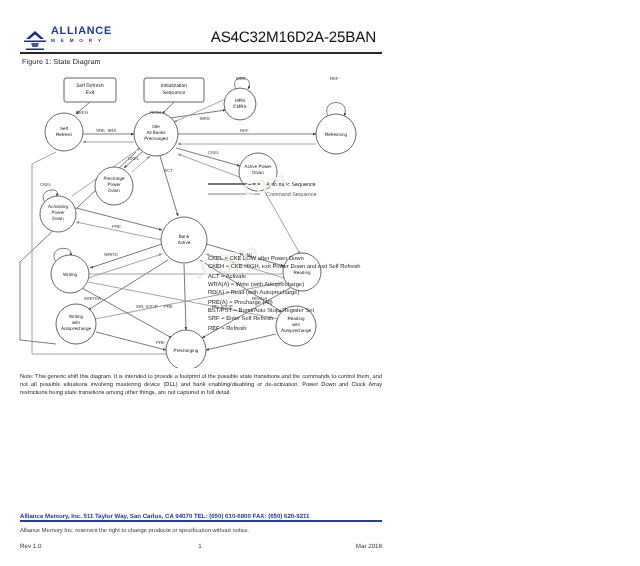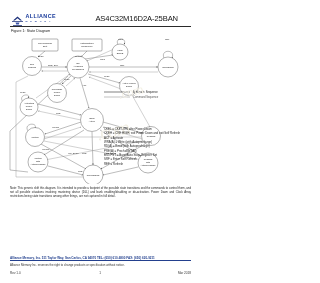--- a/index.html
+++ b/index.html
@@ -10,21 +10,21 @@
   }
   .page{position:relative;width:200px;height:283px;}
 
   
   .header{position:absolute;left:0;top:0;width:200px;height:27px;}
   .logo{position:absolute;left:11px;top:13px;display:flex;align-items:center;gap:1.5px;}
   .logo-mark{width:13px;height:11px;position:relative;flex:0 0 auto;}
   .logo-text{display:flex;flex-direction:column;line-height:1;}
   .logo-name{font-size:5.4px;font-weight:bold;letter-spacing:.4px;color:#17399a;}
   .logo-sub{font-size:2.3px;font-weight:bold;letter-spacing:1.15px;color:#17399a;margin-top:.7px;}
-  .partno{position:absolute;right:22px;top:14px;font-size:7.6px;letter-spacing:-.1px;color:#111;white-space:nowrap;}
+  .partno{position:absolute;right:12px;top:14px;font-size:7.6px;letter-spacing:-.1px;color:#111;white-space:nowrap;}
   .hrule{position:absolute;left:10px;top:25.5px;width:181px;height:.6px;background:#2a2a2a;}
 
   
   .figcap{position:absolute;left:11px;top:29px;font-size:3.6px;color:#1a1a1a;letter-spacing:.05px;}
 
   
   .diagram{position:absolute;left:8px;top:36px;width:186px;height:148px;}
   .diagram svg{display:block;}
 
   

